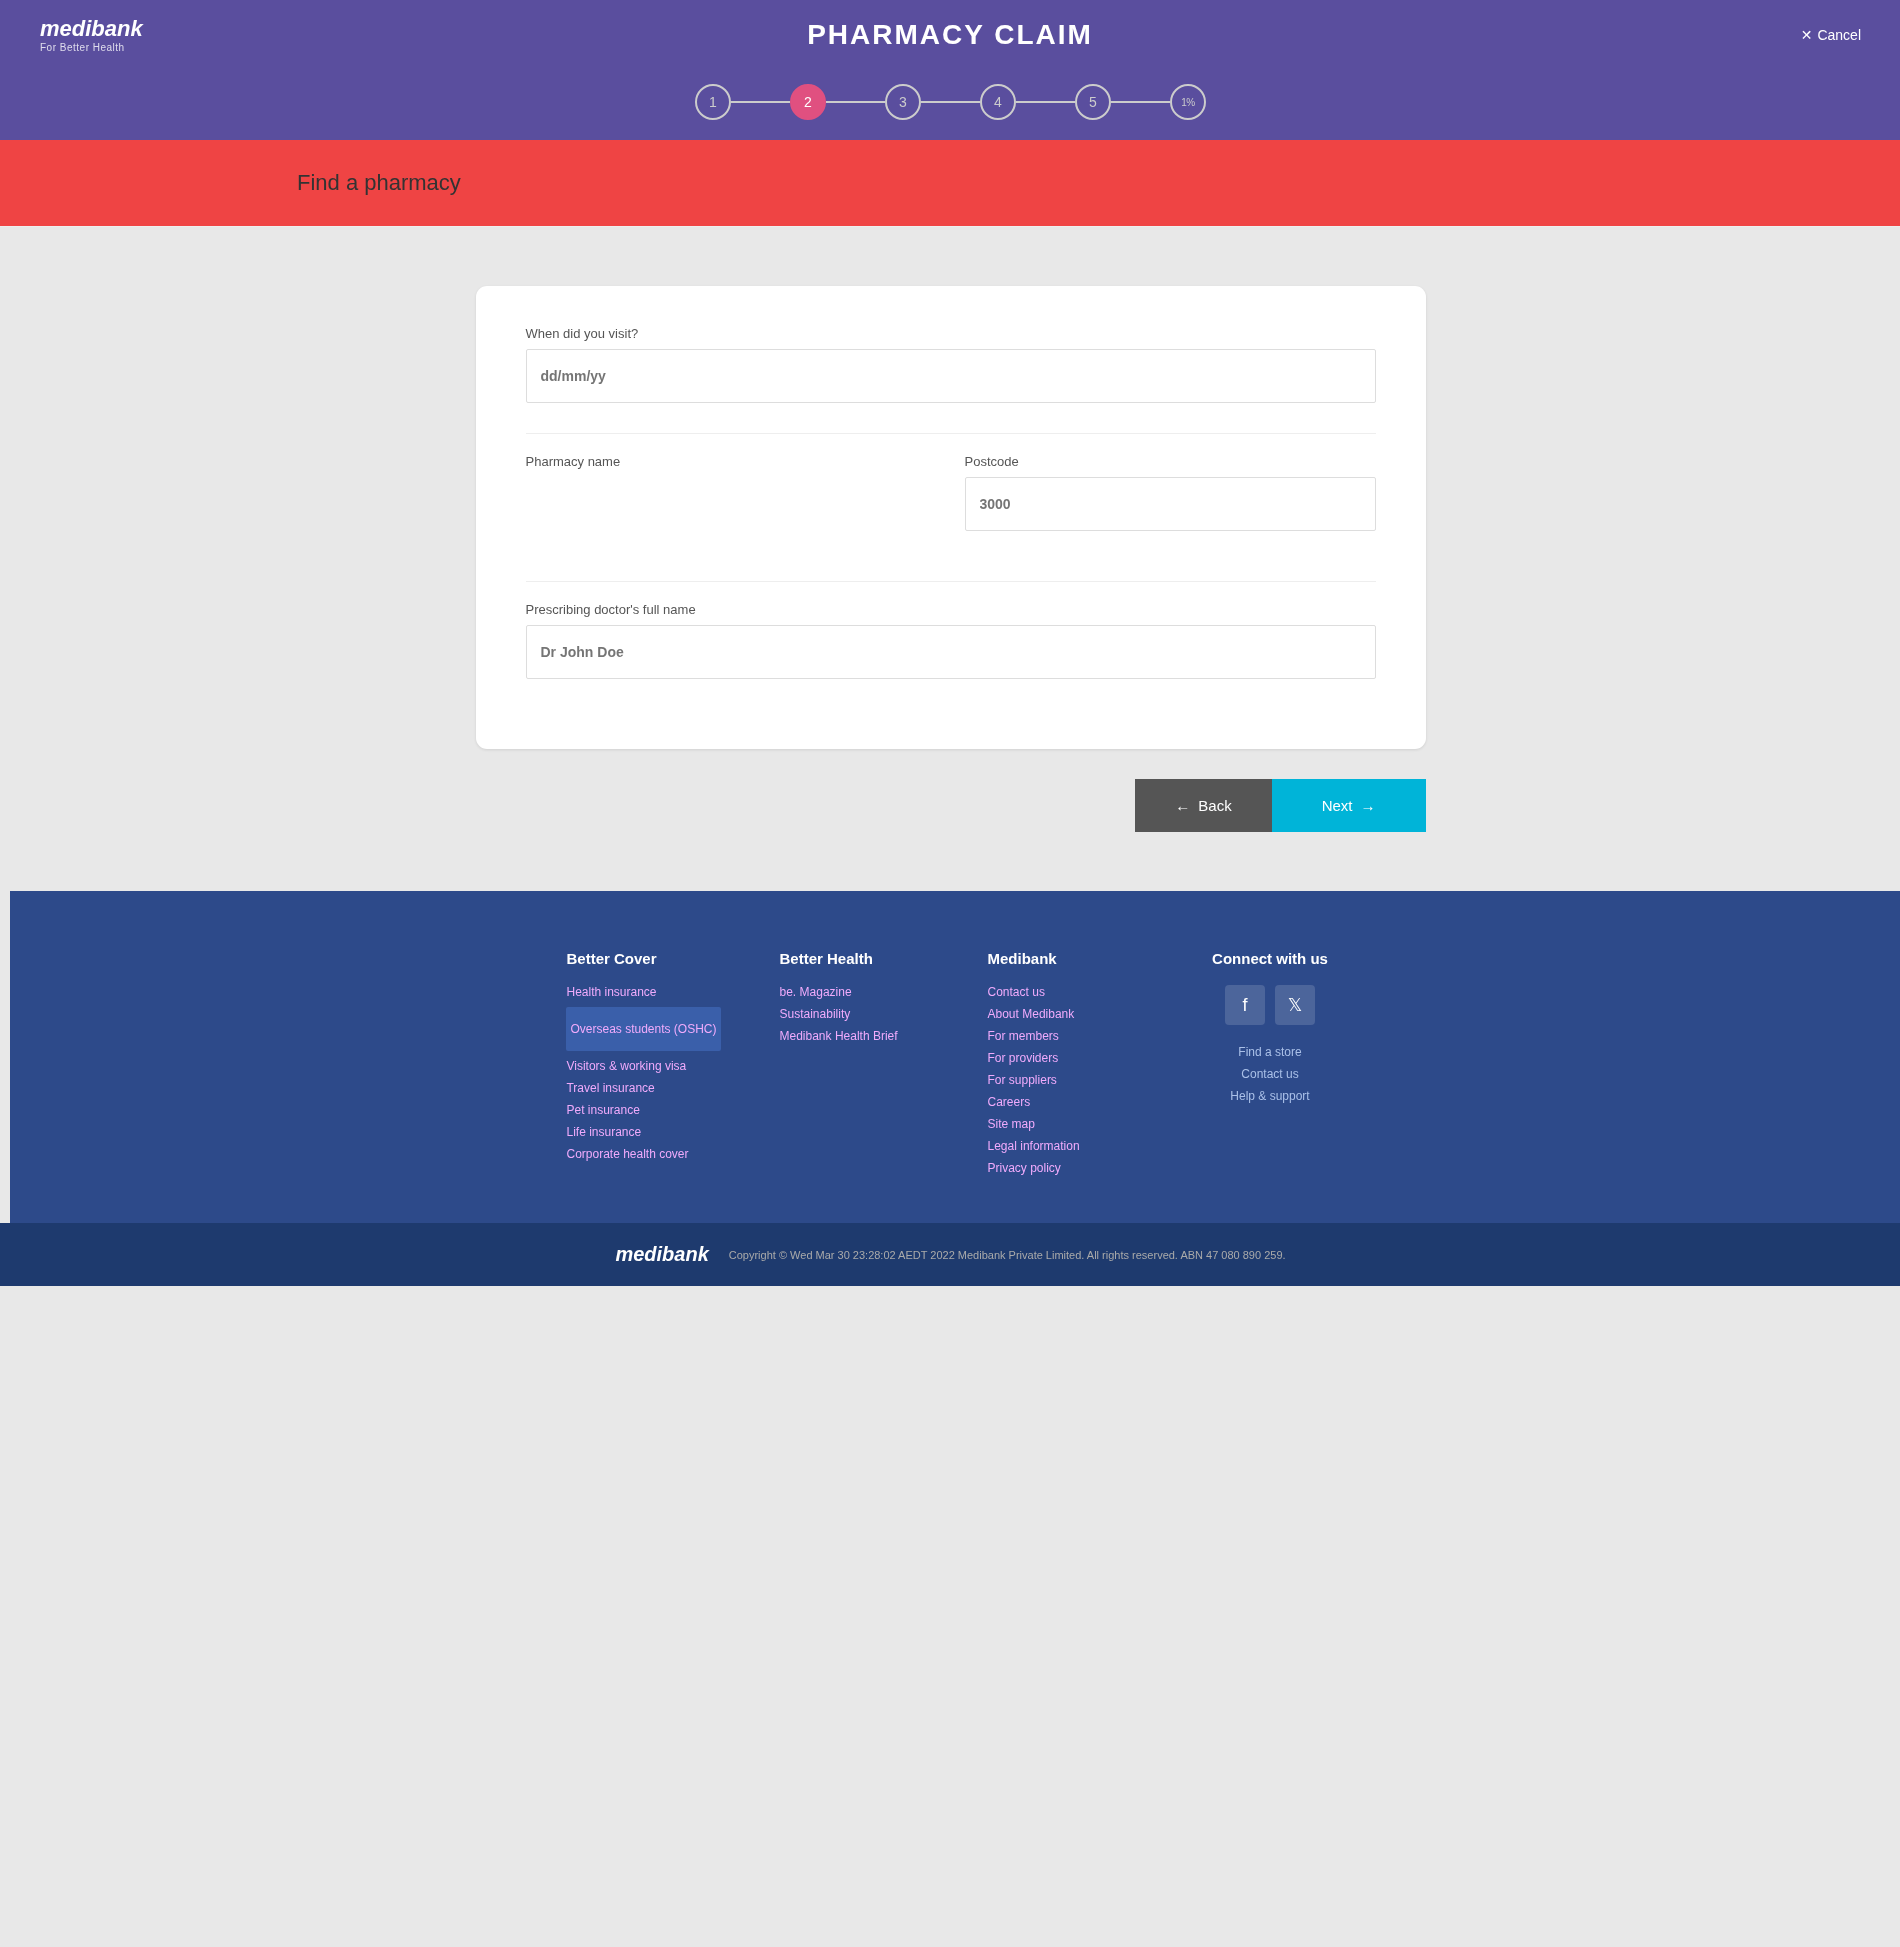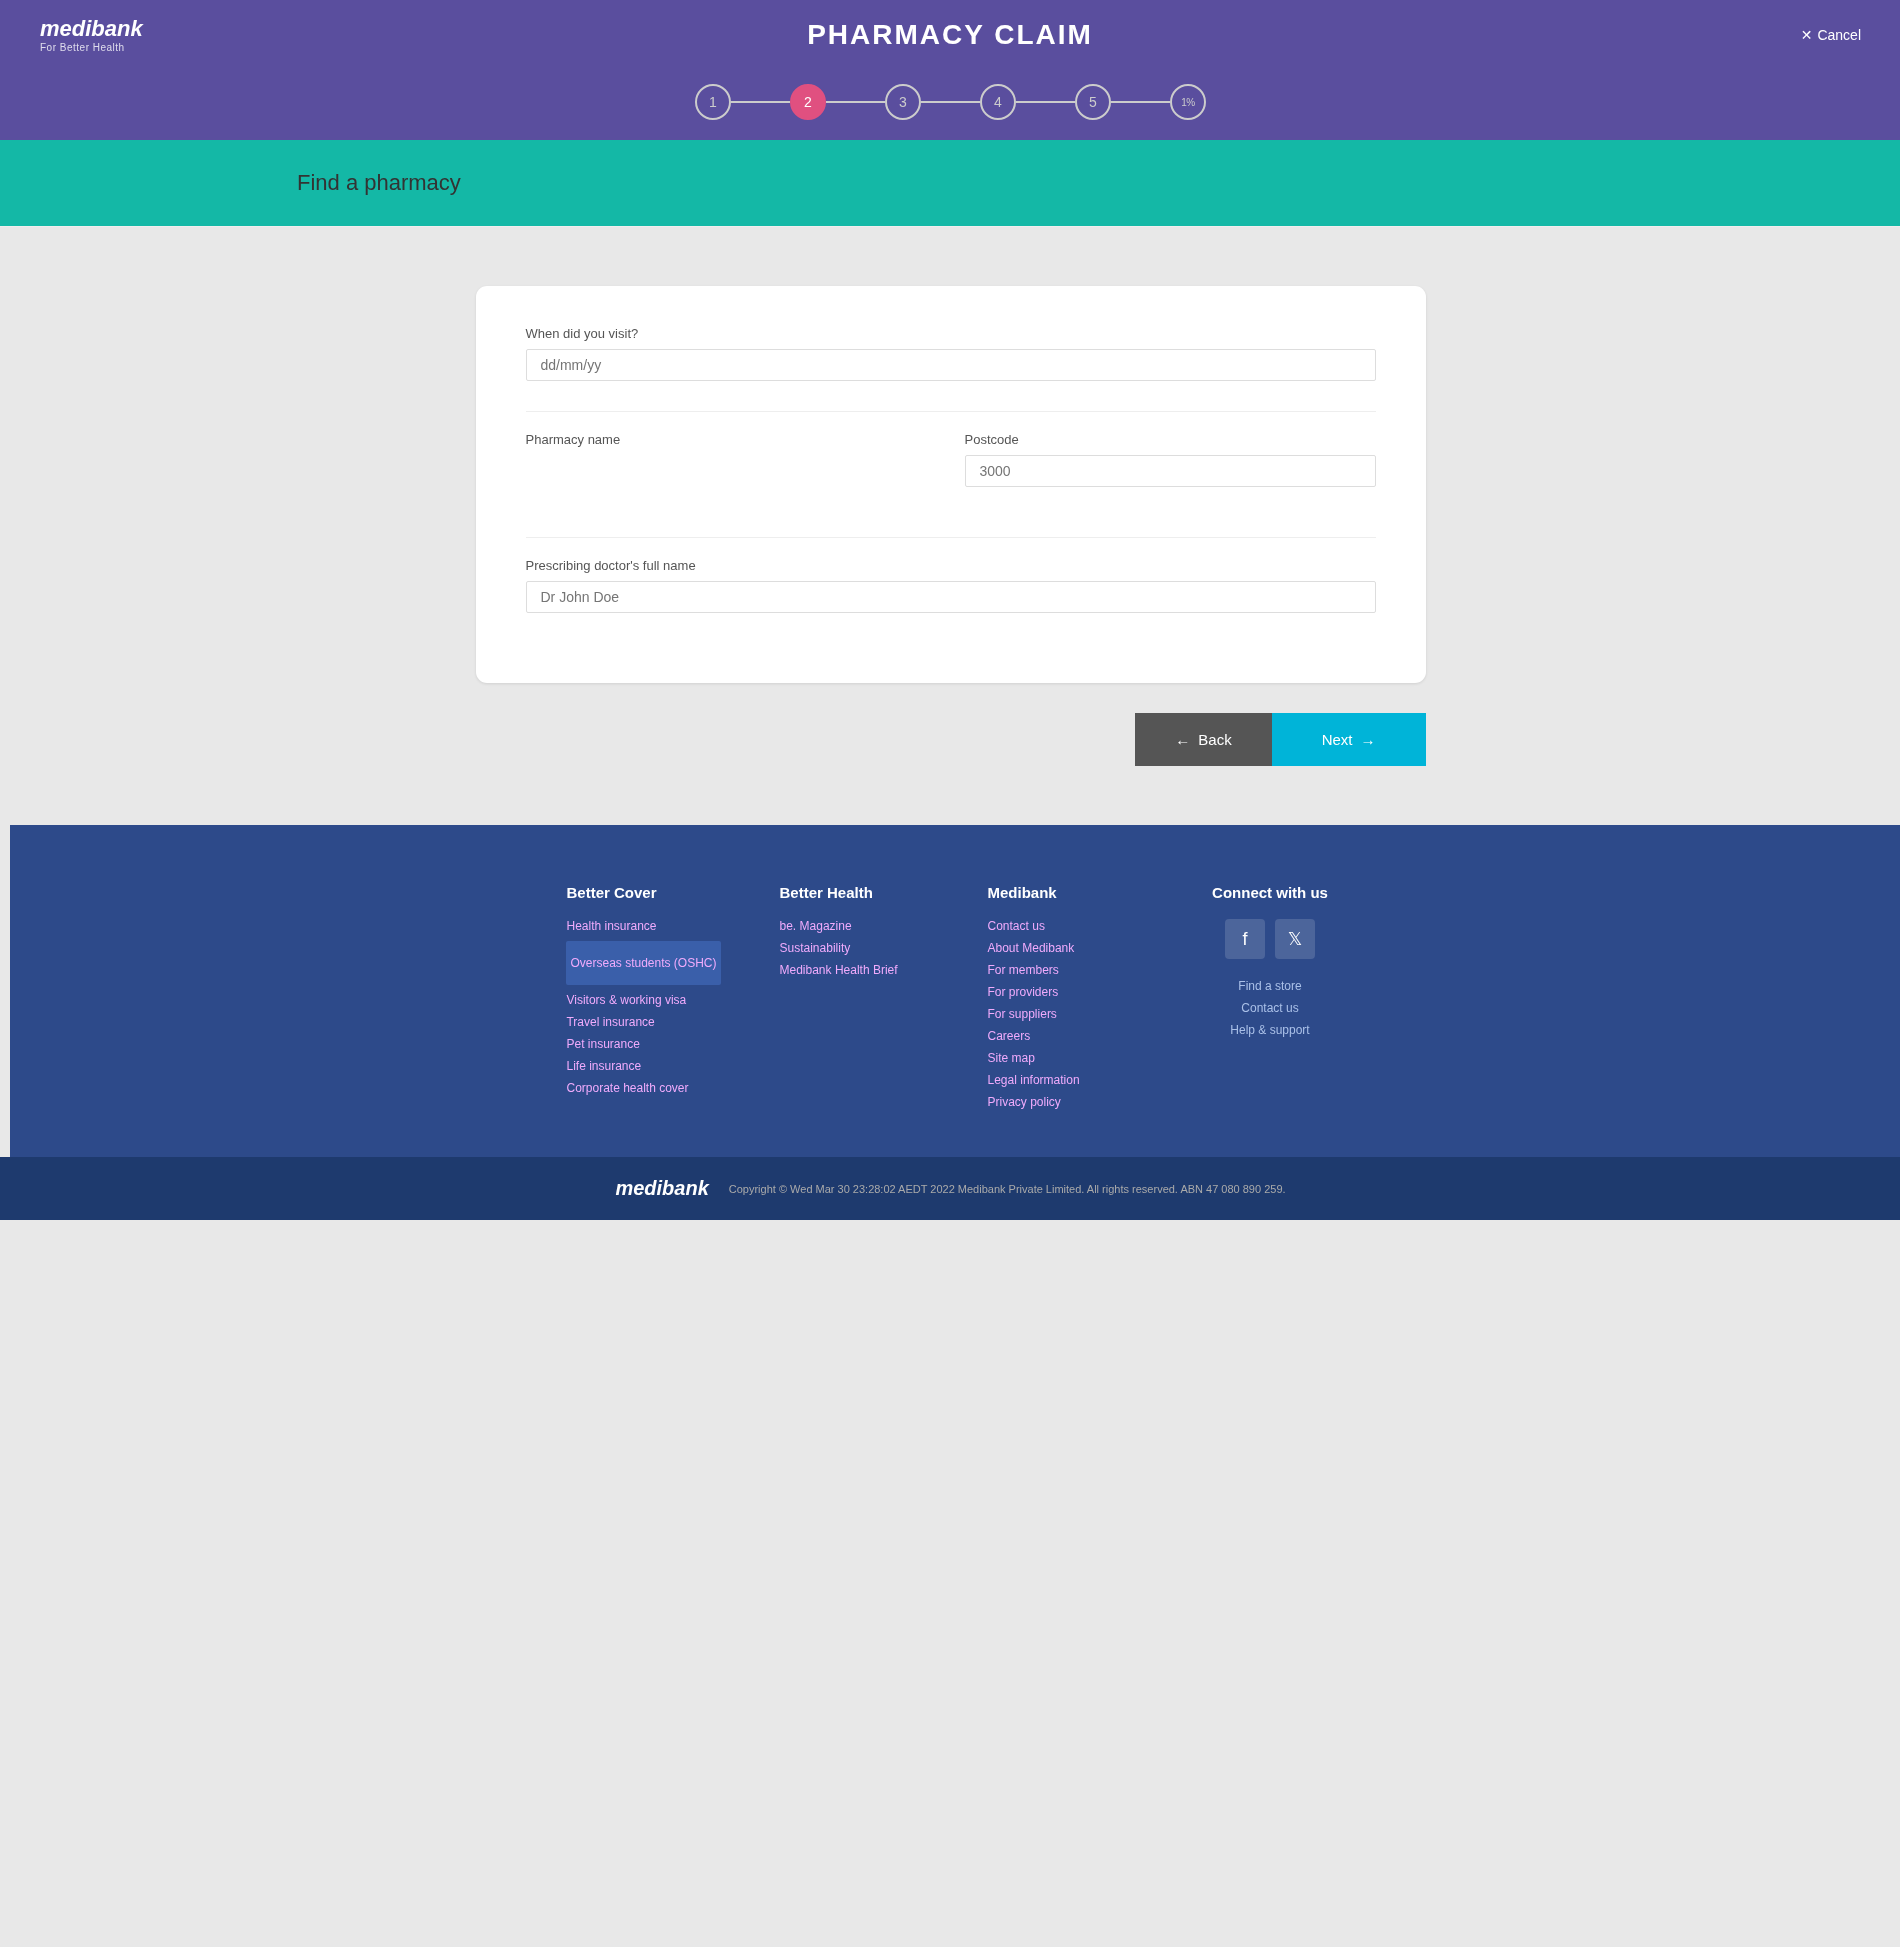--- a/index.html
+++ b/index.html
@@ -71,21 +71,21 @@
       width: 59px;
       height: 2px;
       background: #ccc;
     }
     .step-circle.step-last {
       font-size: 10px;
     }
 
     
     .page-title-bar {
-      background: #14b8a6;
+      background: #ef4444;
       padding: 30px 297px;
       border-bottom: 1px solid #eee;
     }
     .page-title-bar h2 {
       font-size: 22px;
       font-weight: normal;
       color: #333;
     }
 
     
@@ -109,25 +109,26 @@
     .form-group label {
       display: block;
       font-size: 13px;
       color: #555;
       margin-bottom: 8px;
     }
     .form-input {
       width: 100%;
       border: 1px solid #ddd;
       border-radius: 2px;
-      padding: 7px 14px;
+      padding: 18px 14px;
       font-size: 14px;
       color: #aaa;
       outline: none;
       background: white;
+      font-weight: bold;
     }
     .form-divider {
       border: none;
       border-top: 1px solid #eee;
       margin: 20px 0;
     }
     .form-row {
       display: flex;
       gap: 28px;
     }

